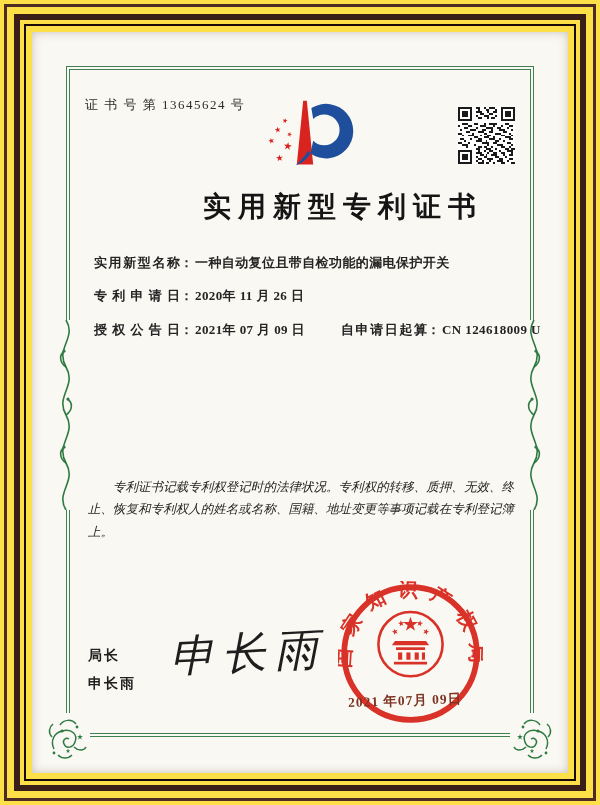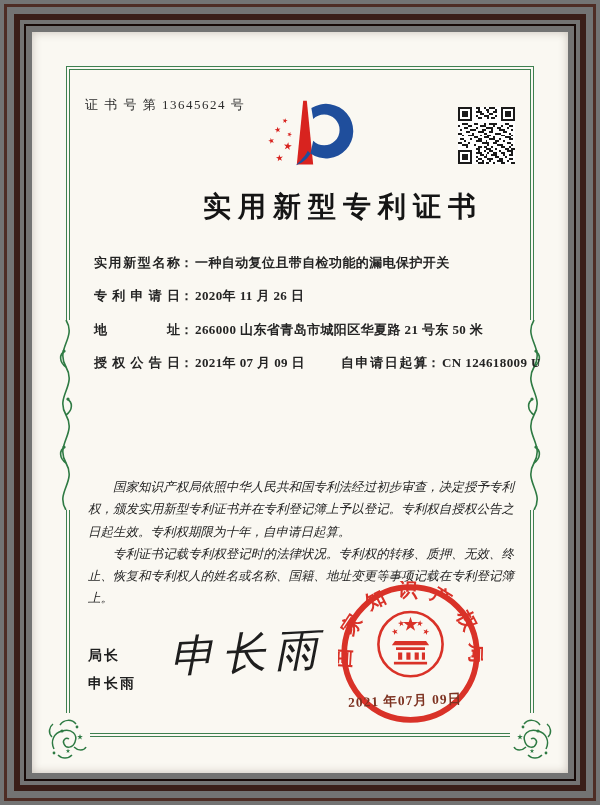--- a/index.html
+++ b/index.html
@@ -1,16 +1,16 @@
 <!DOCTYPE html>
 <html><head>
 <meta charset="utf-8">
 <style>
   html,body{margin:0;padding:0;background:#555;}
-  .page{position:relative;width:600px;height:805px;background:#737373;overflow:hidden;
+  .page{position:relative;width:600px;height:805px;background:#fde047;overflow:hidden;
         font-family:"Liberation Serif","DejaVu Serif",serif;}
   .bevel1{position:absolute;inset:4px;border:3px solid #4e2c24;pointer-events:none;}
   .bevel2{position:absolute;inset:14px;border:6px solid #3a1e18;pointer-events:none;}
   .bevel3{position:absolute;inset:24px;border:2px solid #170a08;pointer-events:none;}
   .paper{position:absolute;left:32px;top:32px;right:32px;bottom:32px;background:#faf8f2;
          box-shadow:inset 0 0 10px rgba(60,30,20,.25);}
   .green-border{position:absolute;left:34px;top:34px;right:34px;bottom:36px;
                 border:1px solid #3e8050;}
   .green-border .inner{position:absolute;inset:2px;border:1px solid #3e8050;}
   .orn{position:absolute;background:#faf8f2;display:flex;align-items:center;justify-content:center;}
@@ -155,29 +155,25 @@
     <div class="title">实用新型专利证书</div>
 
     <div class="fields">
       <div class="frow">
         <span class="flabel">实用新型名称</span><span class="fcolon">：</span><span class="fvalue">一种自动复位且带自检功能的漏电保护开关</span>
       </div>
       <div class="frow">
         <span class="flabel">专利申请日</span><span class="fcolon">：</span><span class="fvalue">2020年 11 月 26 日</span>
       </div>
       <div class="frow">
-        <span class="flabel">地址</span><span class="fcolon">：</span><span class="fvalue">266000 山东省青岛市城阳区华夏路 21 号东 50 米</span>
-      </div>
-      <div class="frow">
         <span class="flabel">授权公告日</span><span class="fcolon">：</span><span class="fvalue">2021年 07 月 09 日</span><span class="flabel pair2">自申请日起算</span><span class="fcolon">：</span><span class="fvalue">CN 124618009 U</span>
       </div>
     </div>
 
     <div class="paras">
-      <p>国家知识产权局依照中华人民共和国专利法经过初步审查，决定授予专利权，颁发实用新型专利证书并在专利登记簿上予以登记。专利权自授权公告之日起生效。专利权期限为十年，自申请日起算。</p>
       <p>专利证书记载专利权登记时的法律状况。专利权的转移、质押、无效、终止、恢复和专利权人的姓名或名称、国籍、地址变更等事项记载在专利登记簿上。</p>
     </div>
 
     <div class="signoff">
       <div>局长</div>
       <div>申长雨</div>
     </div>
 
     <div class="signature">申长雨</div>
 

